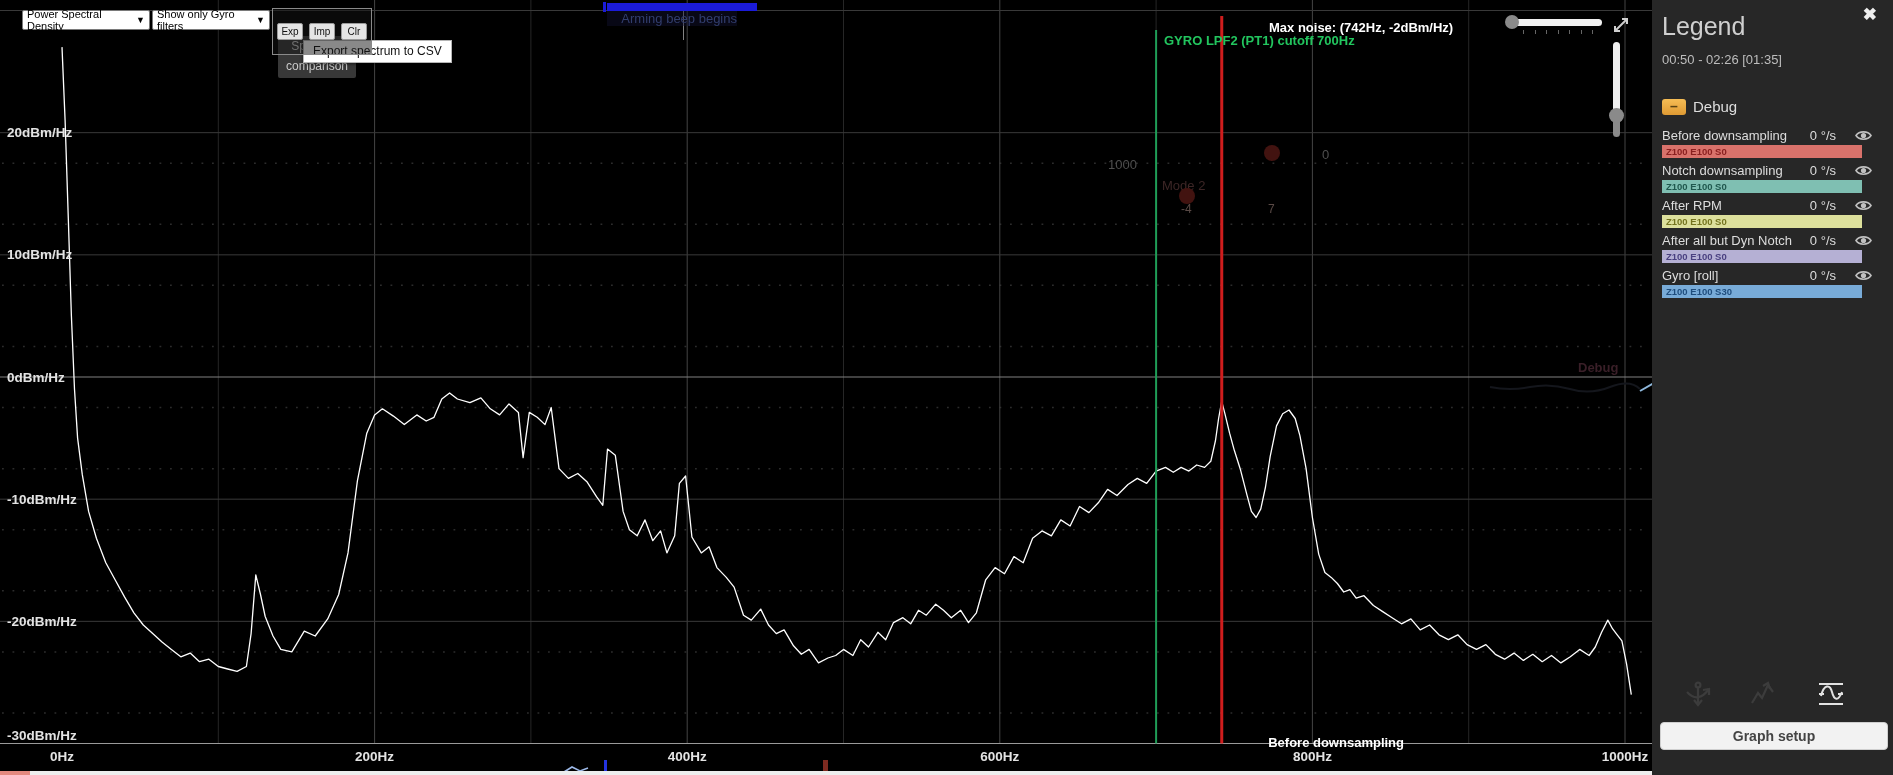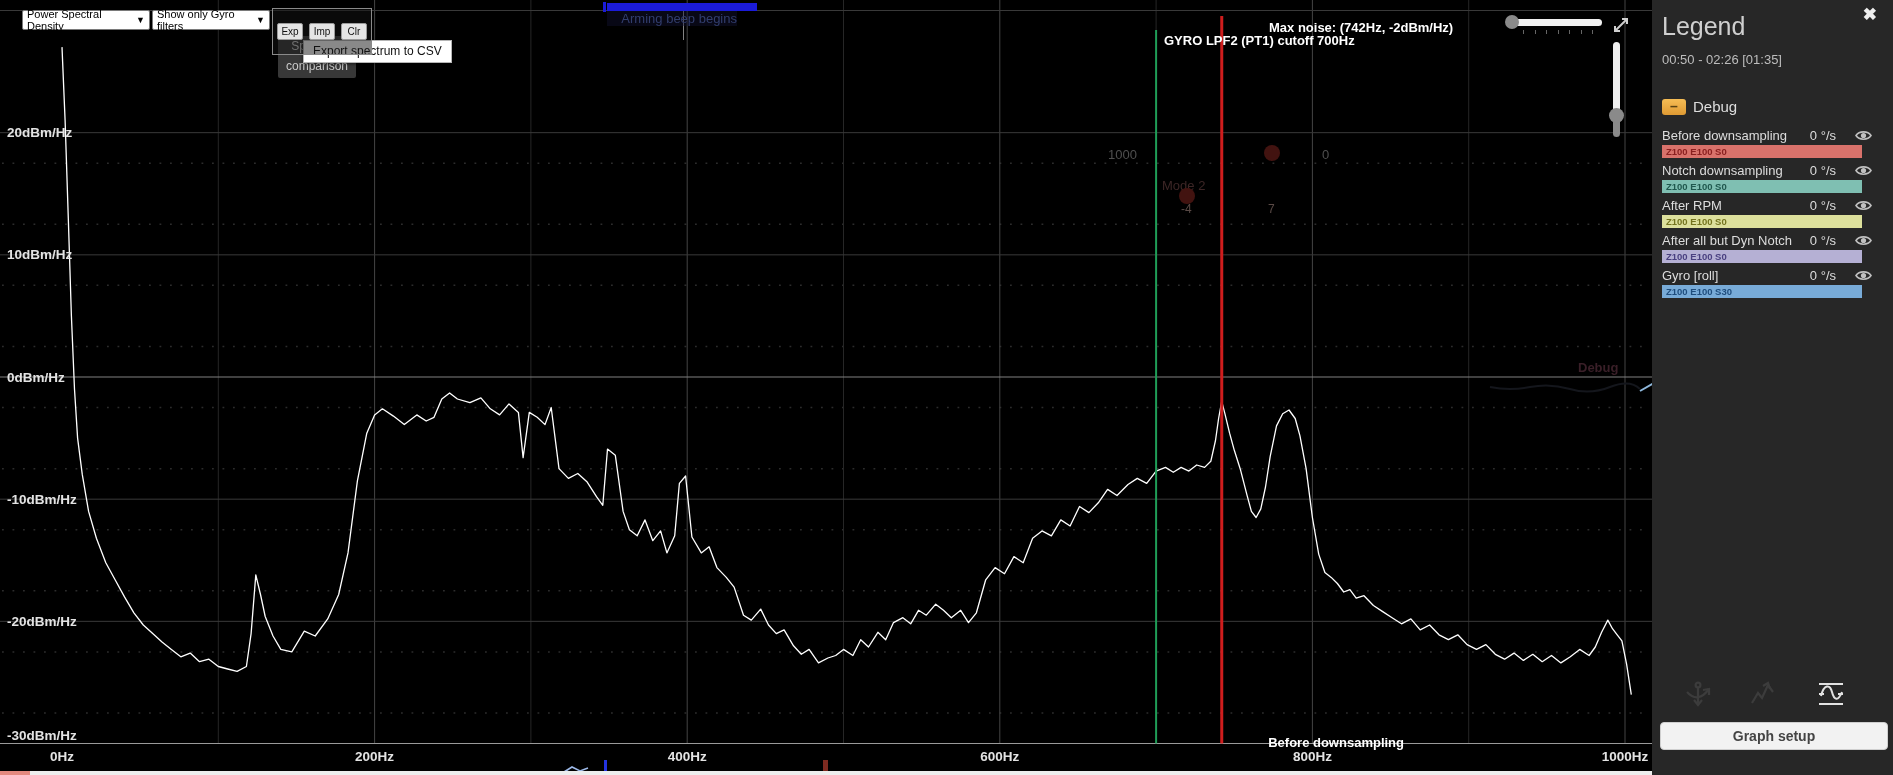--- a/index.html
+++ b/index.html
@@ -33,21 +33,21 @@
 
   
   #arming-bar{position:absolute;left:607px;top:3px;width:150px;height:8px;background:#1b1bd9;z-index:3;}
   #arming-tick{position:absolute;left:603px;top:2px;width:3px;height:10px;background:#1b1bd9;z-index:3;}
   #arming-label{position:absolute;left:607px;top:11px;width:130px;text-align:right;color:#323e6e;
                 font-size:13px;background:rgba(18,18,48,.45);z-index:3;}
   #cursor-line{position:absolute;left:683px;top:8px;width:1px;height:32px;background:#9a9a9a;opacity:.85;z-index:2;}
 
   
   #max-noise-label{left:1233px;top:20px;color:#fff;font-weight:bold;font-size:13px;z-index:7;padding-left:36px;}
-  #lpf-label{left:1164px;top:33px;color:#ffffff;font-weight:bold;font-size:13px;z-index:7;}
+  #lpf-label{left:1164px;top:33px;color:#22c55e;font-weight:bold;font-size:13px;z-index:7;}
   #series-label{right:248px;top:735px;color:#fff;font-weight:bold;font-size:13px;z-index:7;}
 
   
   .bg-num{color:#4f4f4f;font-size:13px;z-index:1;}
   #bg-mode{left:1162px;top:178px;color:#3d2626;font-size:13px;z-index:1;}
   .bg-dot{position:absolute;width:16px;height:16px;border-radius:50%;background:#421310;z-index:1;}
   .bg-stick{color:#5a4a46;font-size:12px;z-index:1;}
   #bg-debug{left:1578px;top:360px;color:#3a1f28;font-size:13px;font-weight:bold;z-index:1;}
 
   
@@ -164,21 +164,21 @@
 
     <div id="arming-tick"></div>
     <div id="arming-bar"></div>
     <div id="arming-label">Arming beep begins</div>
     <div id="cursor-line"></div>
 
     <div class="ovl" id="max-noise-label">Max noise: (742Hz, -2dBm/Hz)</div>
     <div class="ovl" id="lpf-label">GYRO LPF2 (PT1) cutoff 700Hz</div>
     <div class="ovl" id="series-label">Before downsampling</div>
 
-    <div class="ovl bg-num" style="left:1108px;top:147px;">1000</div>
+    <div class="ovl bg-num" style="left:1108px;top:157px;">1000</div>
     <div class="ovl bg-num" style="left:1322px;top:147px;">0</div>
     <div class="ovl" id="bg-mode">Mode 2</div>
     <div class="bg-dot" style="left:1179px;top:188px;"></div>
     <div class="bg-dot" style="left:1264px;top:145px;"></div>
     <div class="ovl bg-stick" style="left:1181px;top:202px;">-4</div>
     <div class="ovl bg-stick" style="left:1268px;top:202px;">7</div>
     <div class="ovl" id="bg-debug">Debug</div>
 
     <div id="h-slider-track"></div>
     <div id="h-slider-thumb"></div>

